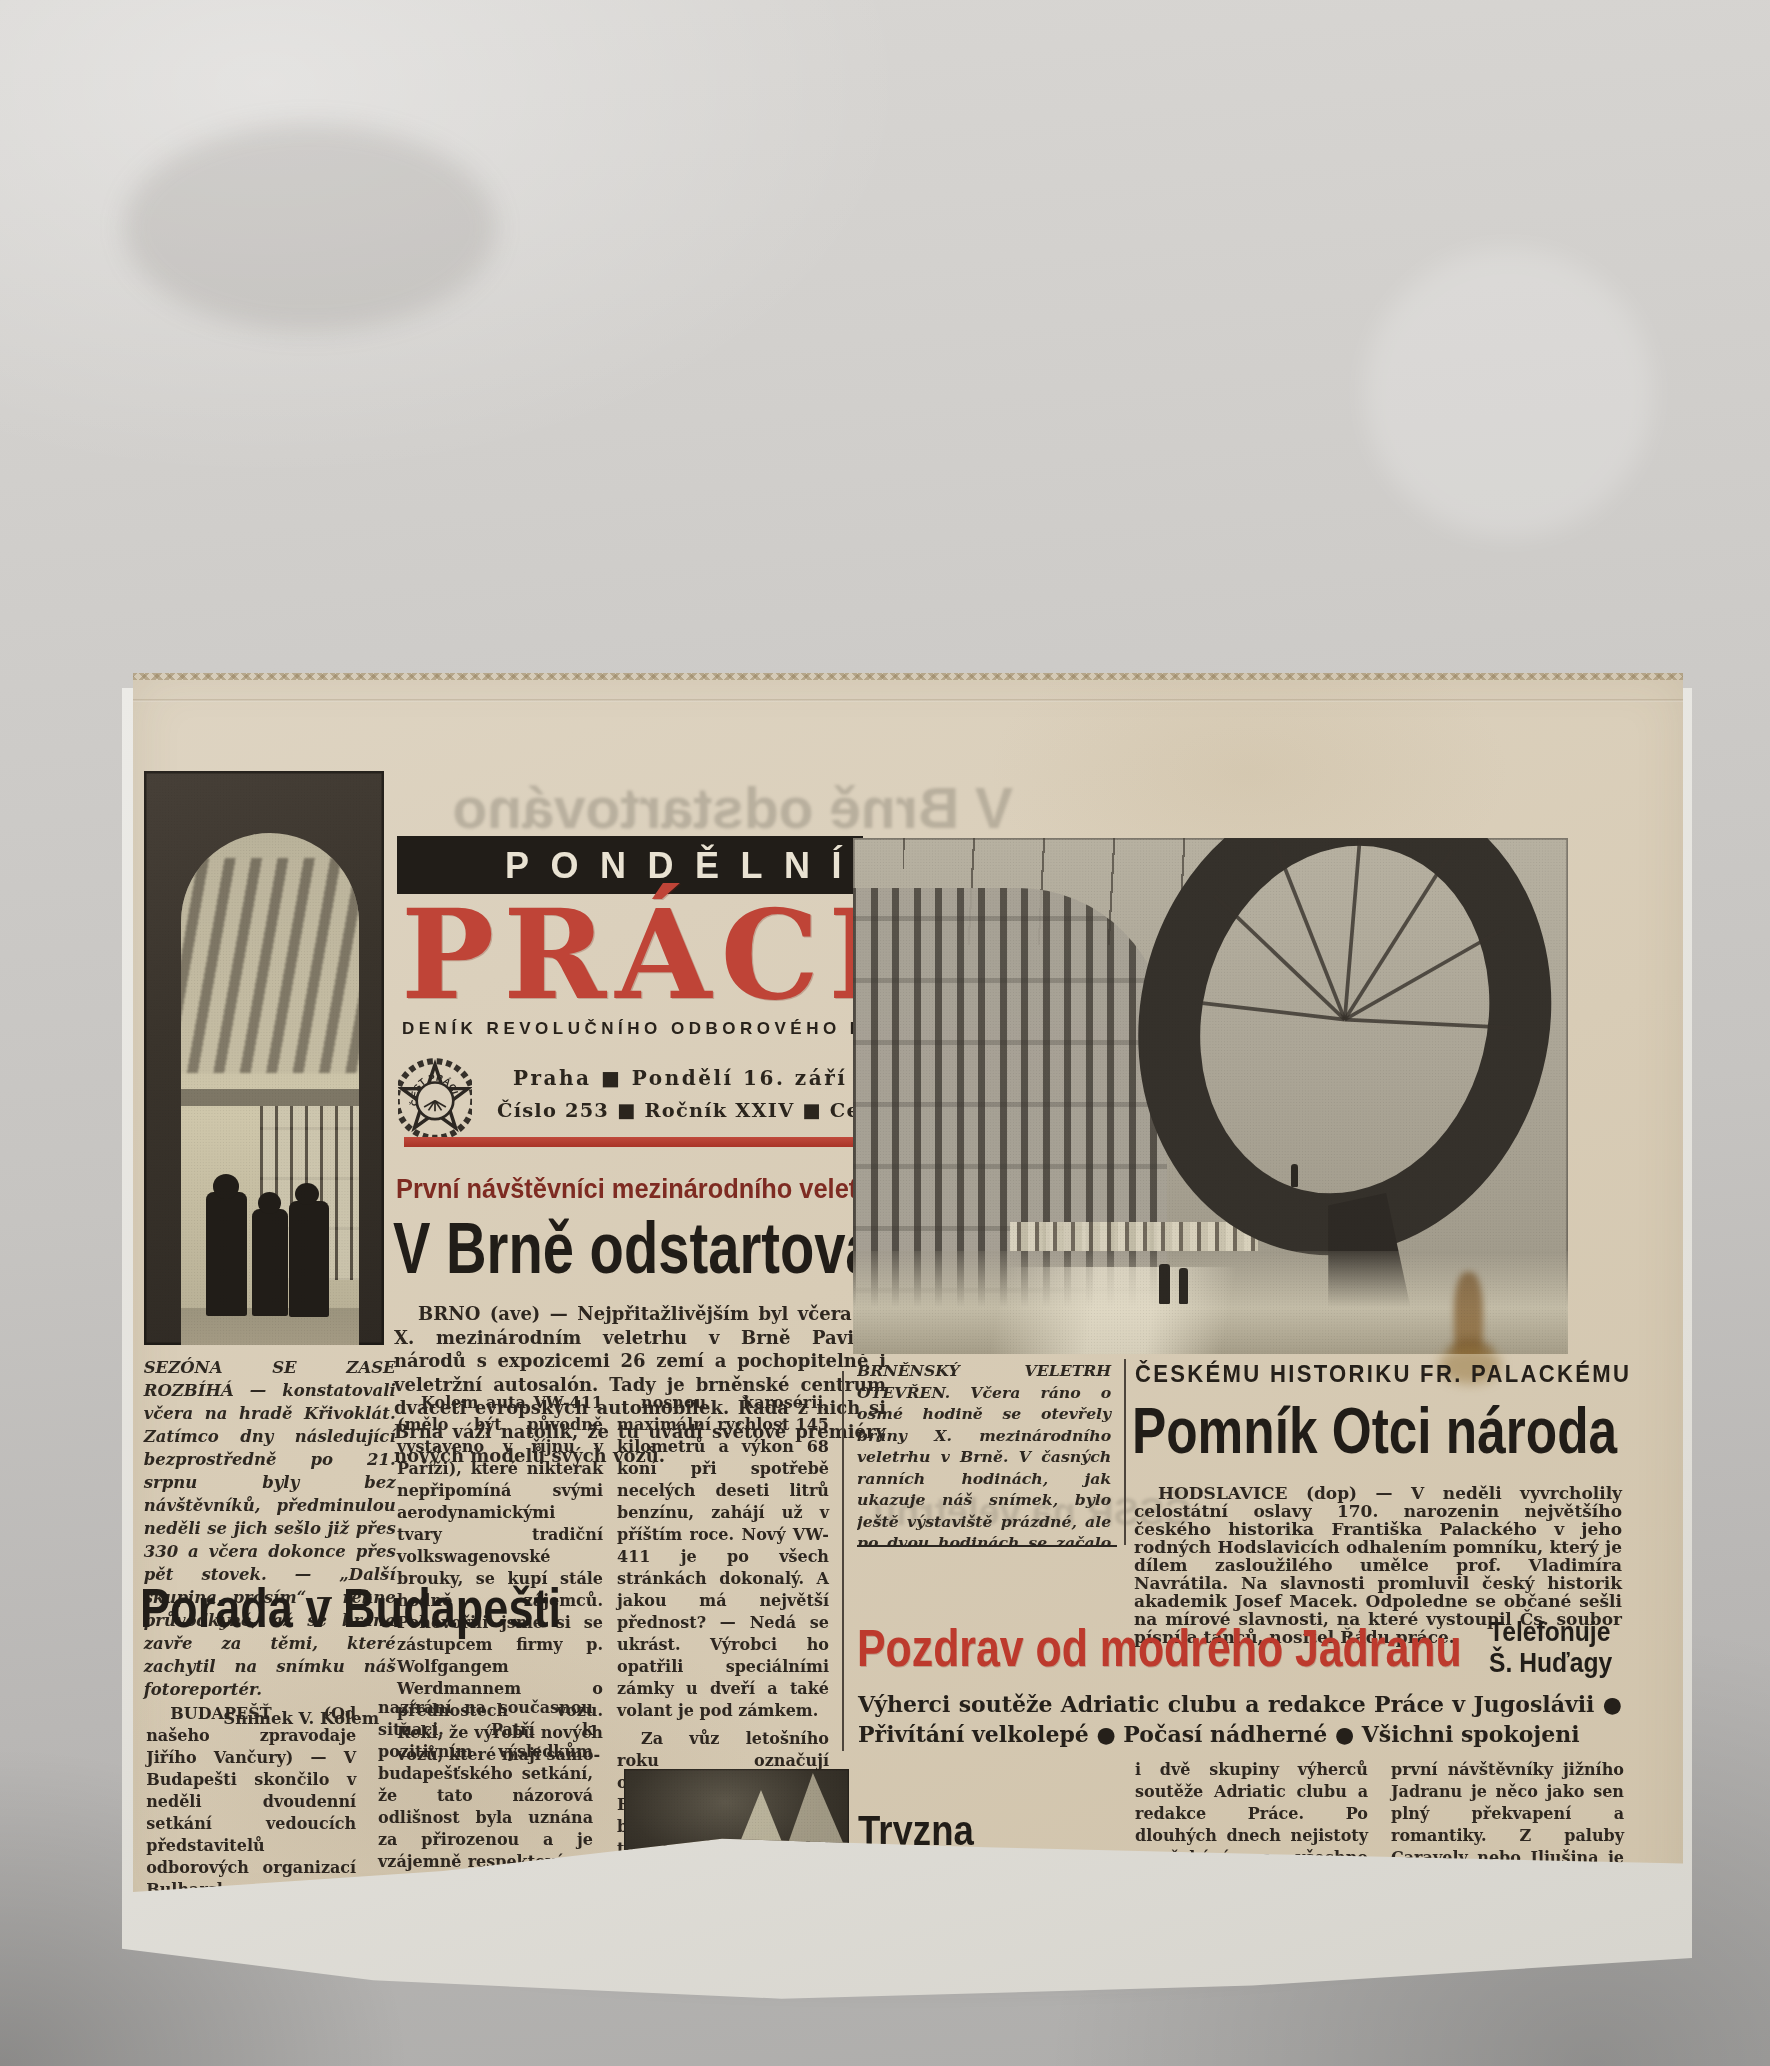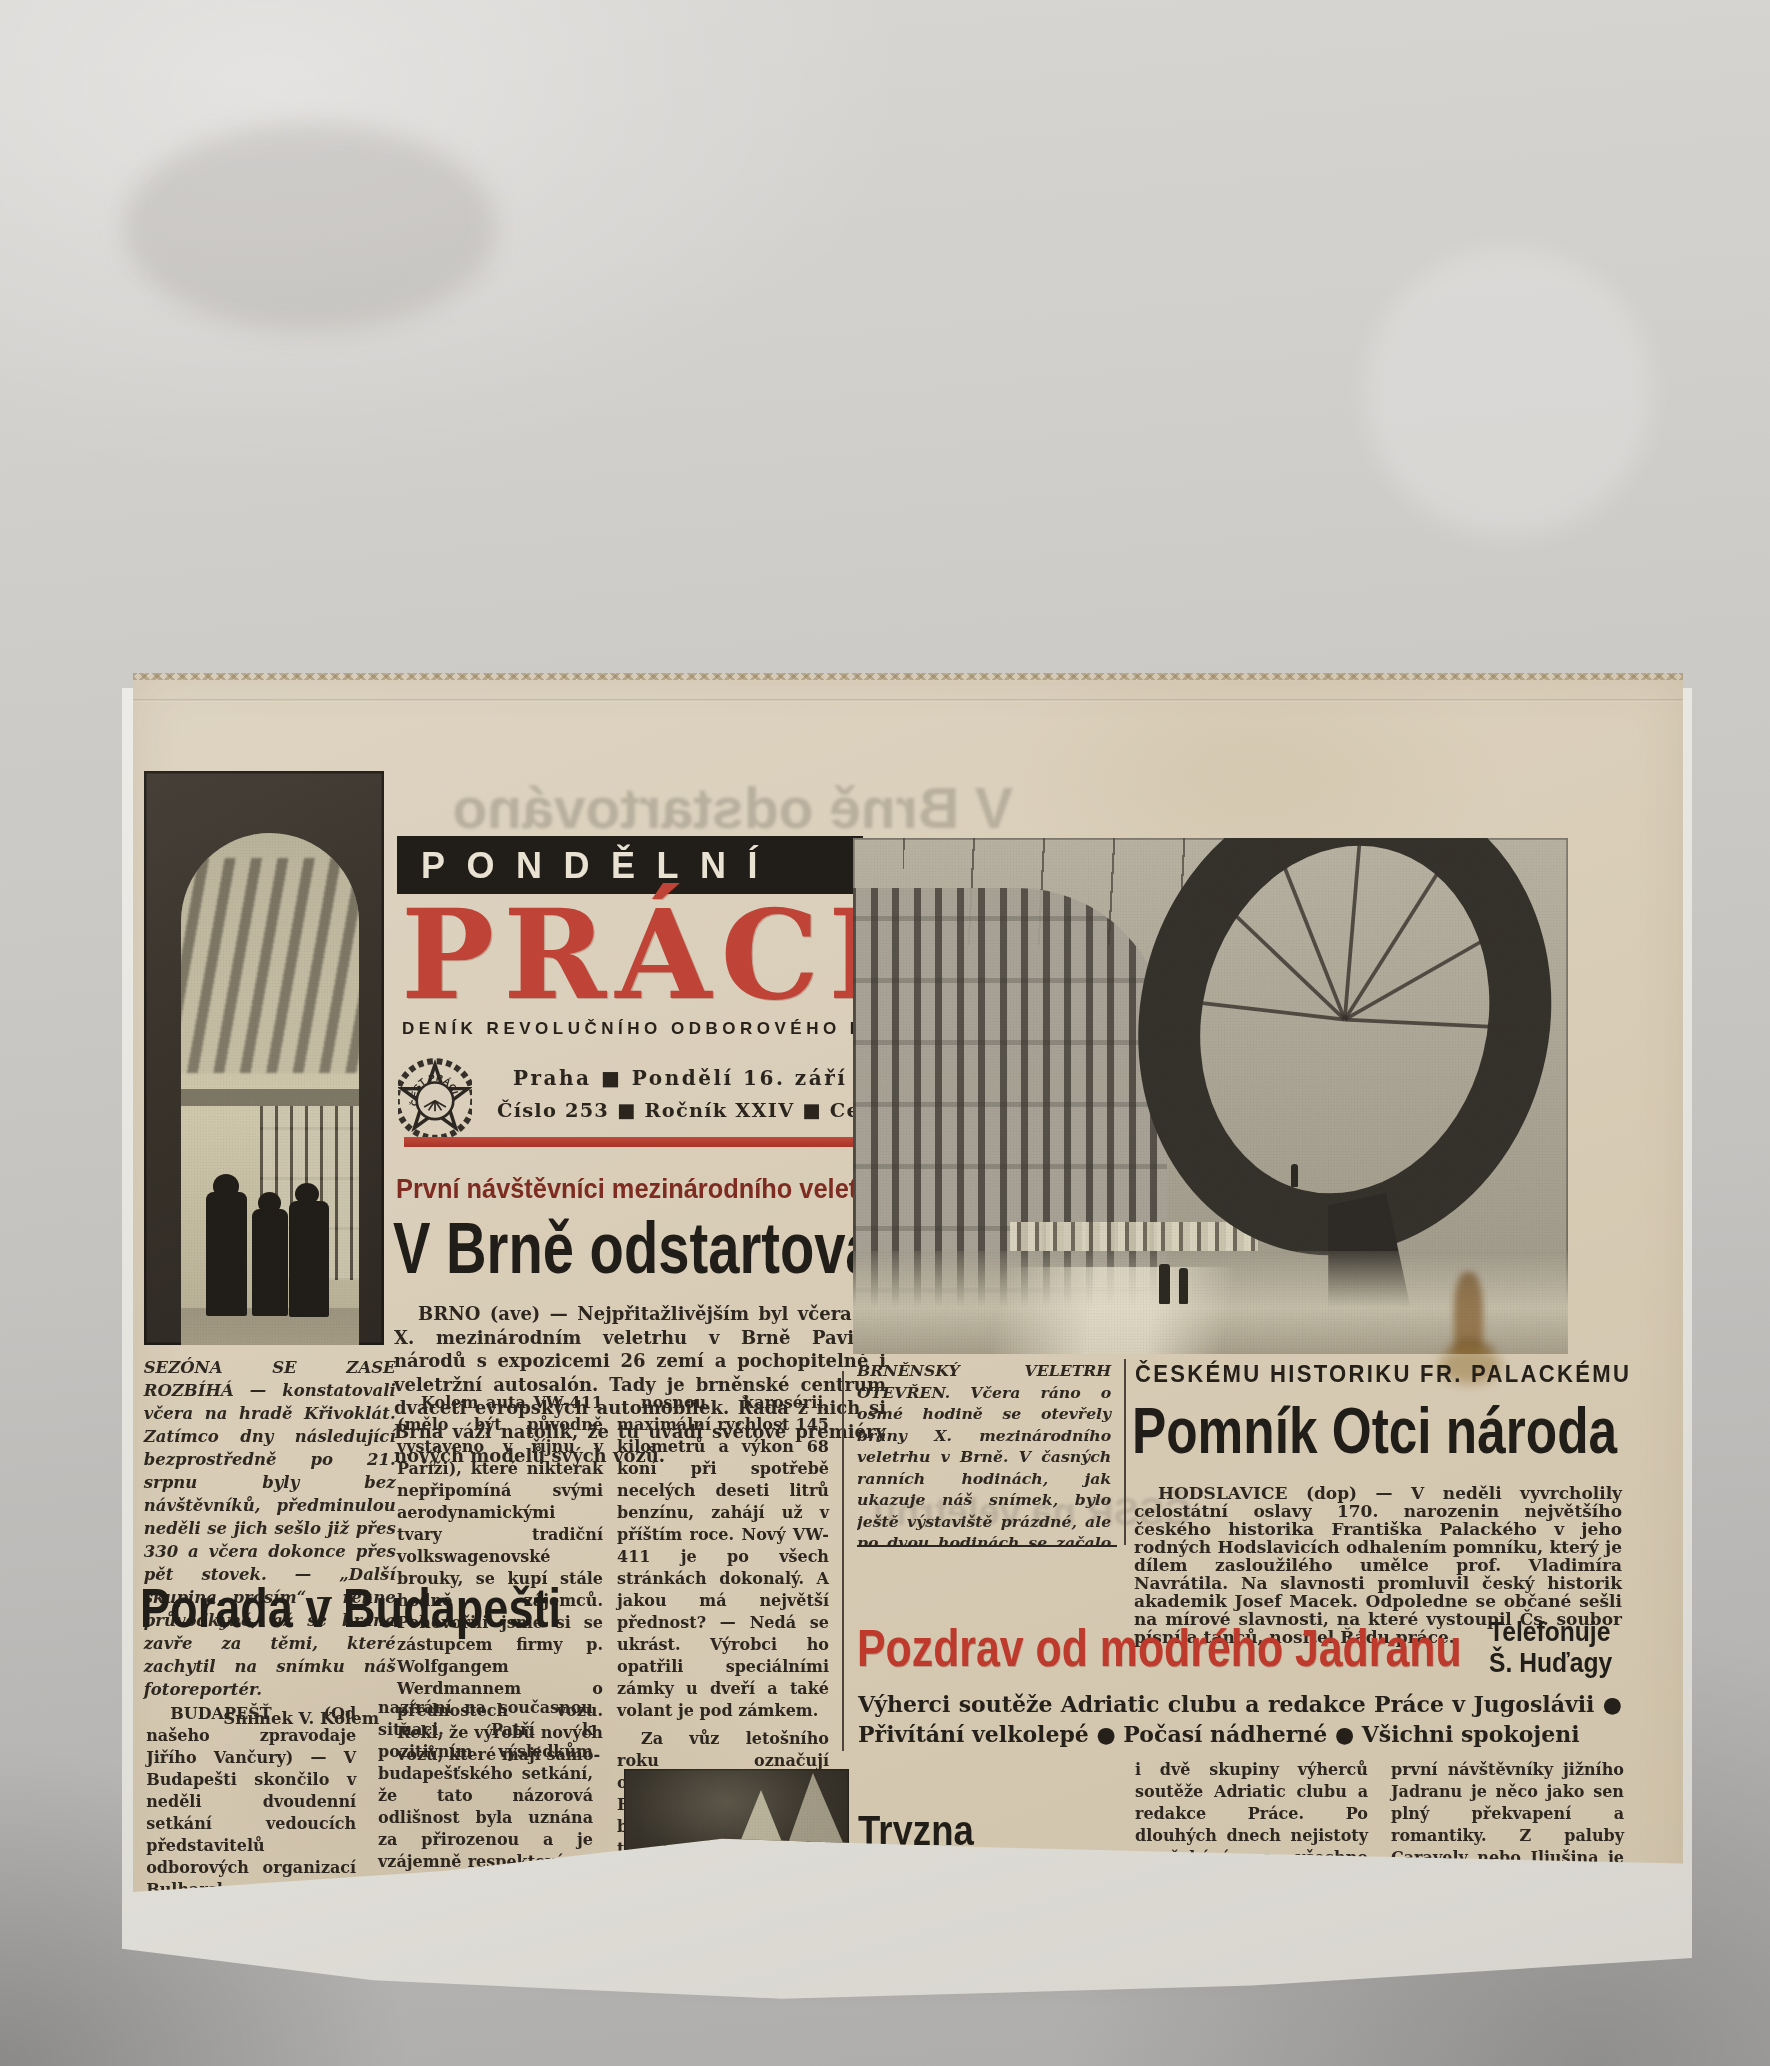--- a/index.html
+++ b/index.html
@@ -34,21 +34,21 @@
 
   .ghost{color:rgba(86,80,70,.26);filter:blur(1.7px);transform:scale(-1,1);
     font-family:"Liberation Sans",sans-serif;font-weight:bold;position:absolute;white-space:nowrap;}
   .ghost-top{left:446px;top:102px;font-size:57px;width:434px;text-align:center;}
   .ghost-mid{left:740px;top:818px;font-size:38px;color:rgba(86,80,70,.20);}
 
   
   .masthead-bar{position:absolute;left:264px;top:163px;width:466px;height:58px;
     background:#211d18;color:#e9e2d2;font-family:"Liberation Sans",sans-serif;
     font-weight:bold;font-size:36px;line-height:59px;letter-spacing:21.5px;
-    padding-left:24px;box-sizing:border-box;white-space:nowrap;overflow:hidden;}
+    padding-left:24px;box-sizing:border-box;white-space:nowrap;overflow:hidden;text-align:right;}
   .masthead-title{position:absolute;left:268px;top:223px;width:479px;
     font-family:"DejaVu Serif",serif;font-weight:bold;font-size:124px;line-height:117px;
     letter-spacing:9px;color:#bf4437;white-space:nowrap;
     text-shadow:1.2px 1.2px 0 rgba(120,30,20,.25);}
   .masthead-tagline{position:absolute;left:269px;top:346px;width:471px;
     font-family:"Liberation Sans",sans-serif;font-weight:bold;font-size:17px;
     letter-spacing:4.5px;color:#28221b;white-space:nowrap;}
   .masthead-emblem{position:absolute;left:265px;top:379px;width:74px;height:95px;}
   .masthead-date1{position:absolute;left:380px;top:393px;width:364px;text-align:center;
     font-weight:bold;font-size:20px;letter-spacing:2.5px;color:#2b251d;white-space:nowrap;}

